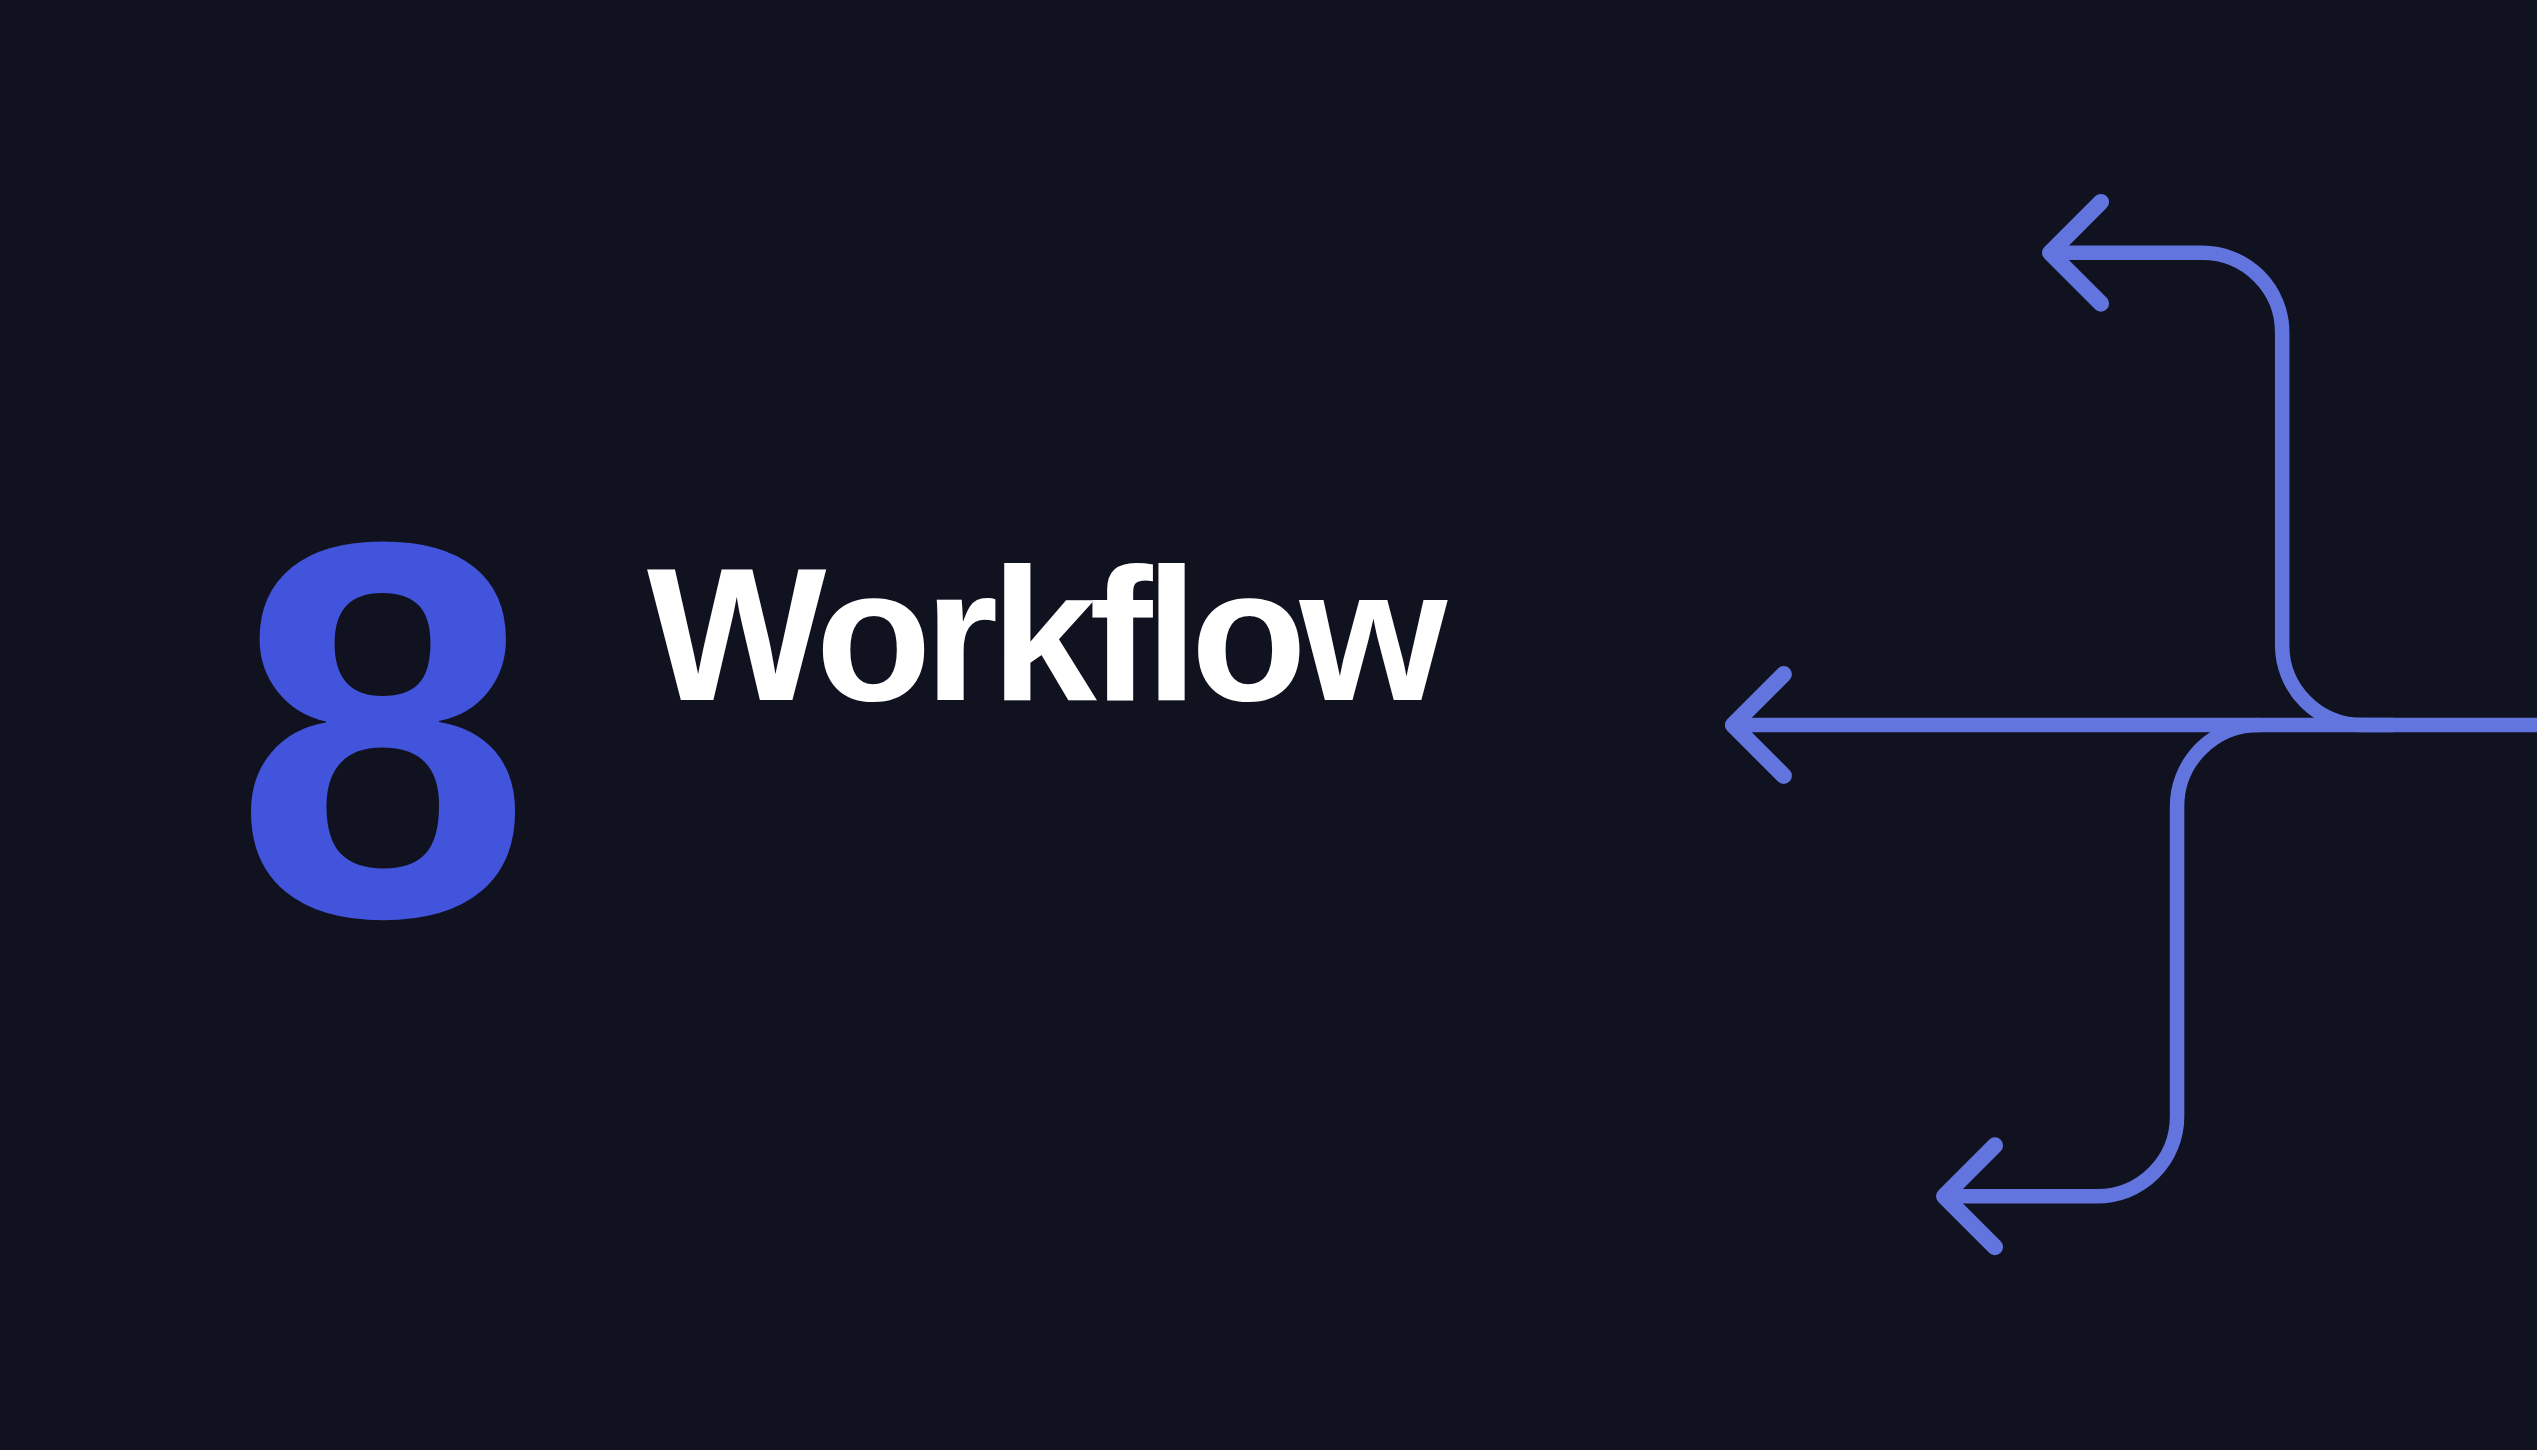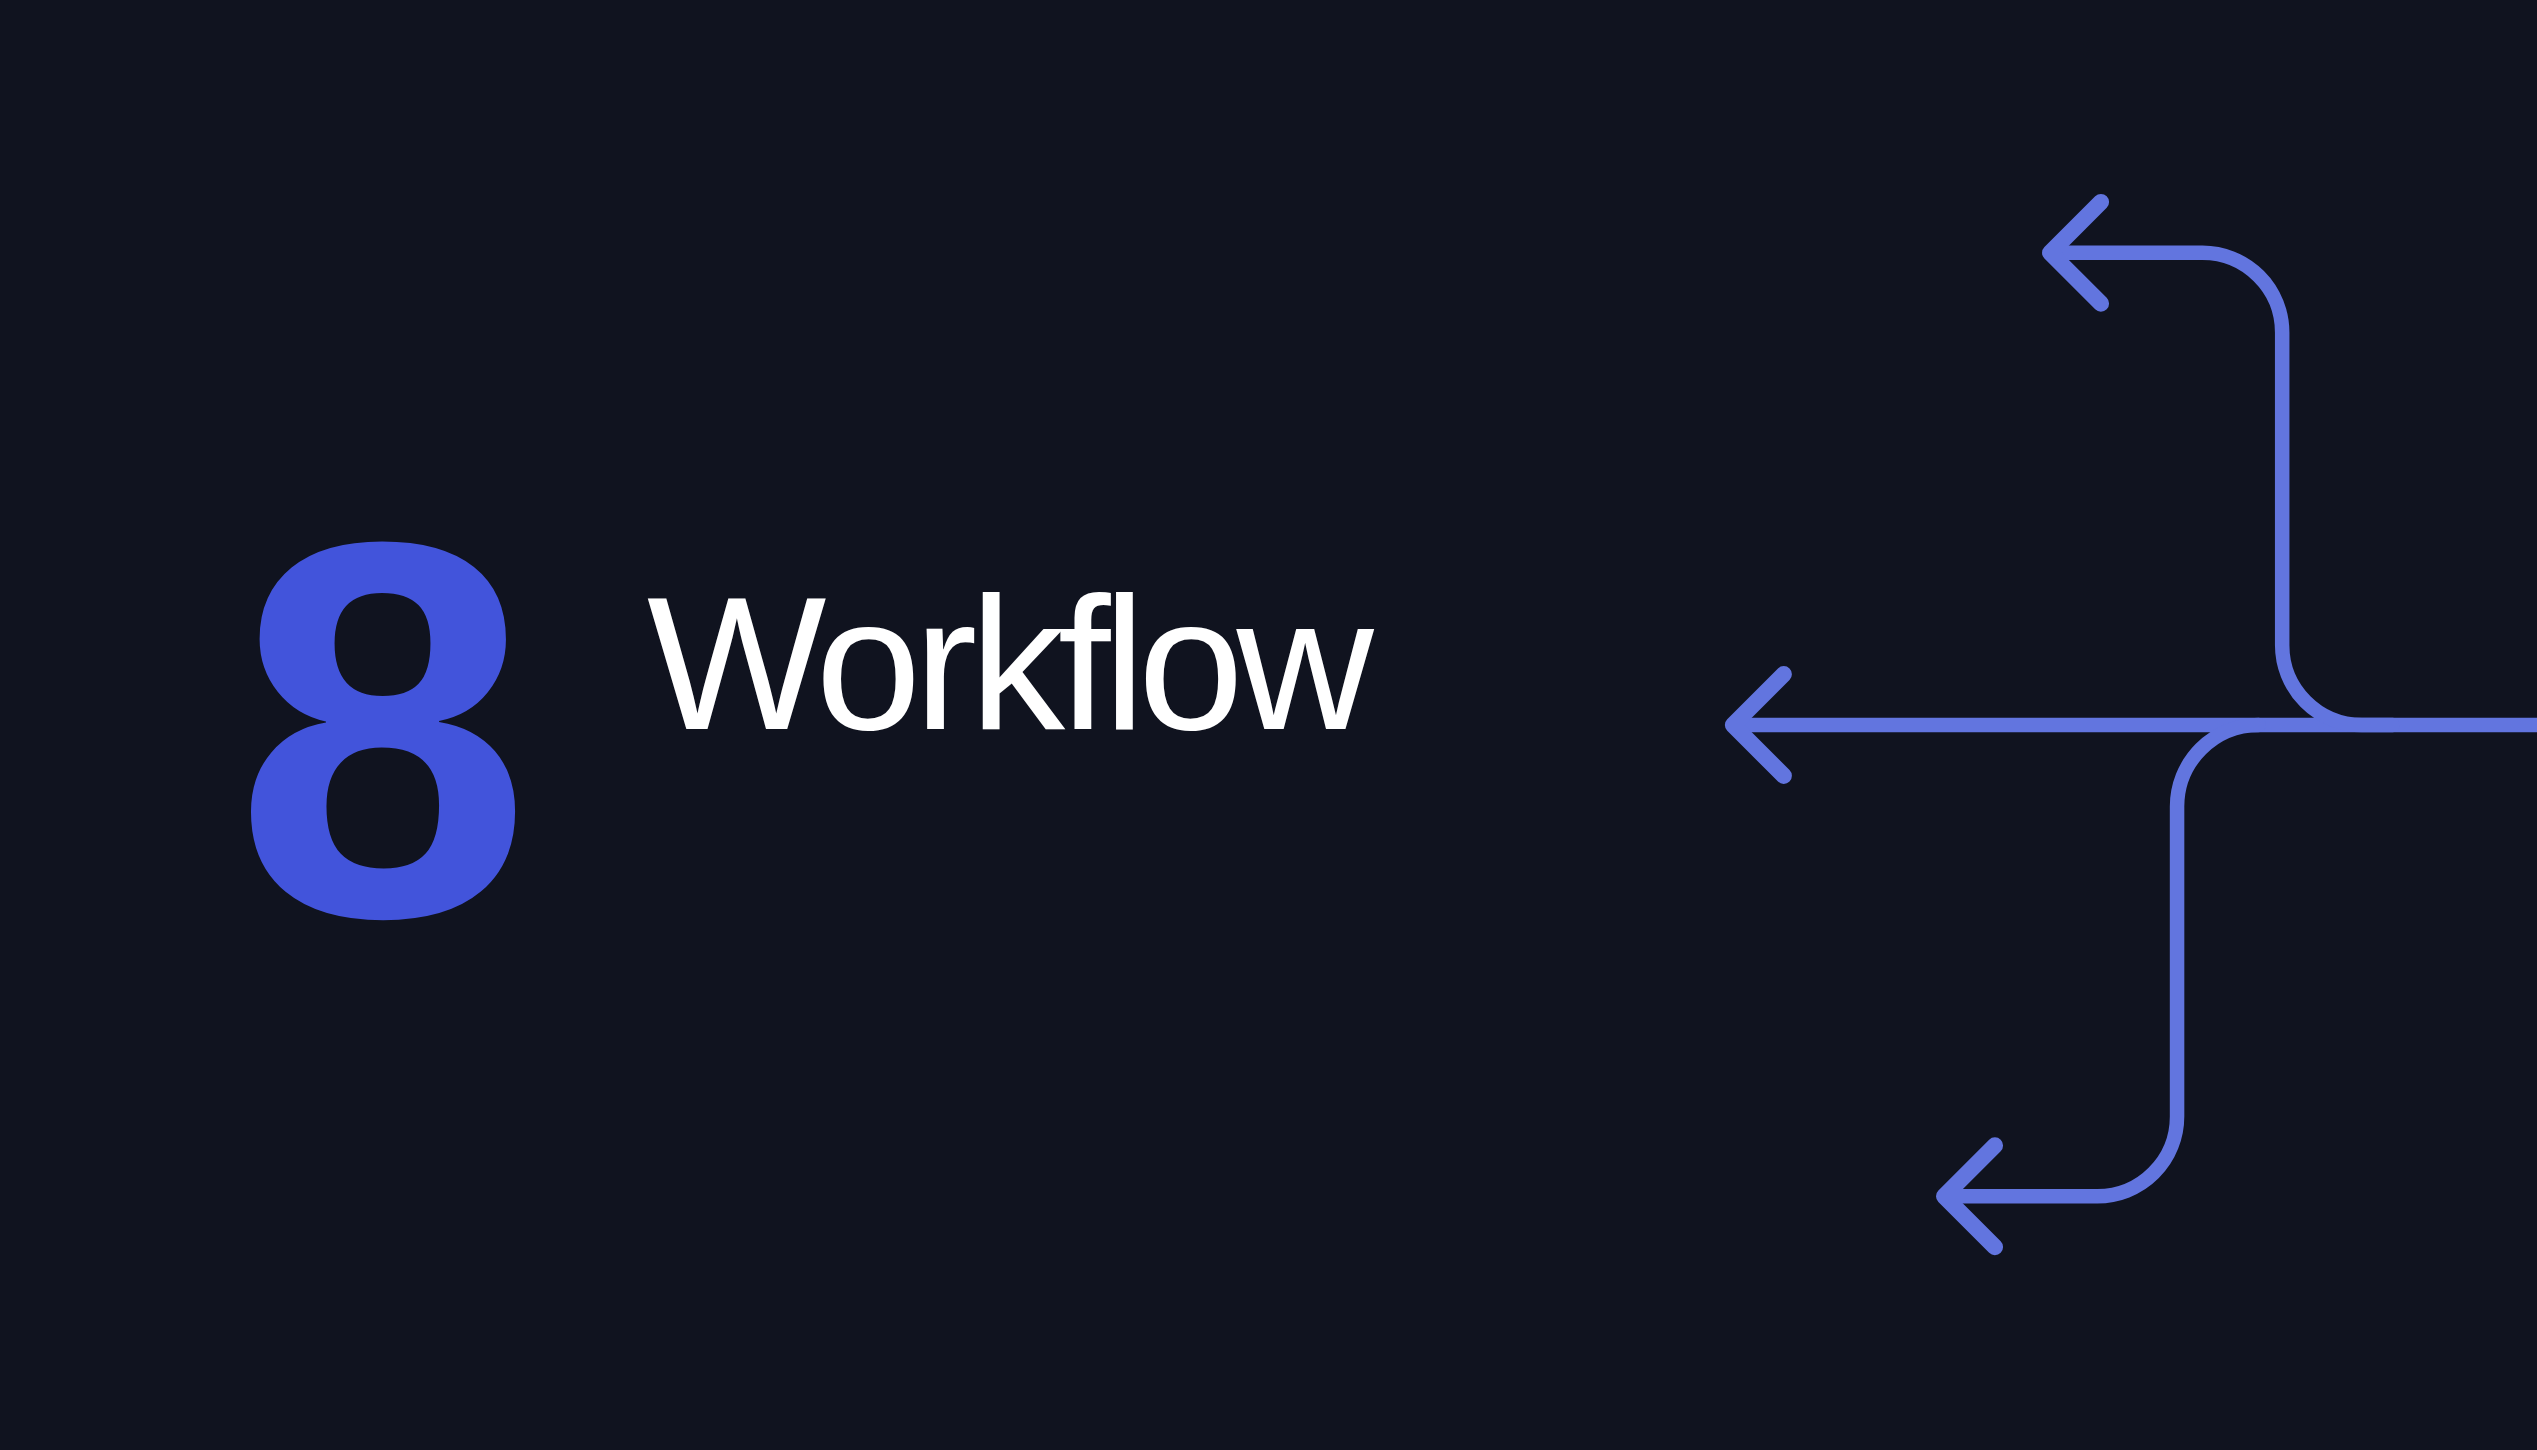--- a/index.html
+++ b/index.html
@@ -29,24 +29,24 @@
     top: 462px;
     font-size: 535px;
     line-height: 1;
     font-weight: bold;
     color: var(--number);
     letter-spacing: 0;
   }
   .title-block {
     position: absolute;
     left: 647px;
-    top: 564px;
+    top: 535px;
     font-size: 190px;
     line-height: 198px;
-    font-weight: normal;
+    font-weight: bold;
     color: var(--title);
     letter-spacing: -7.3px;
     white-space: nowrap;
   }
   .arrow-graphic {
     position: absolute;
     left: 0; top: 0;
     width: 2538px;
     height: 1450px;
     pointer-events: none;

